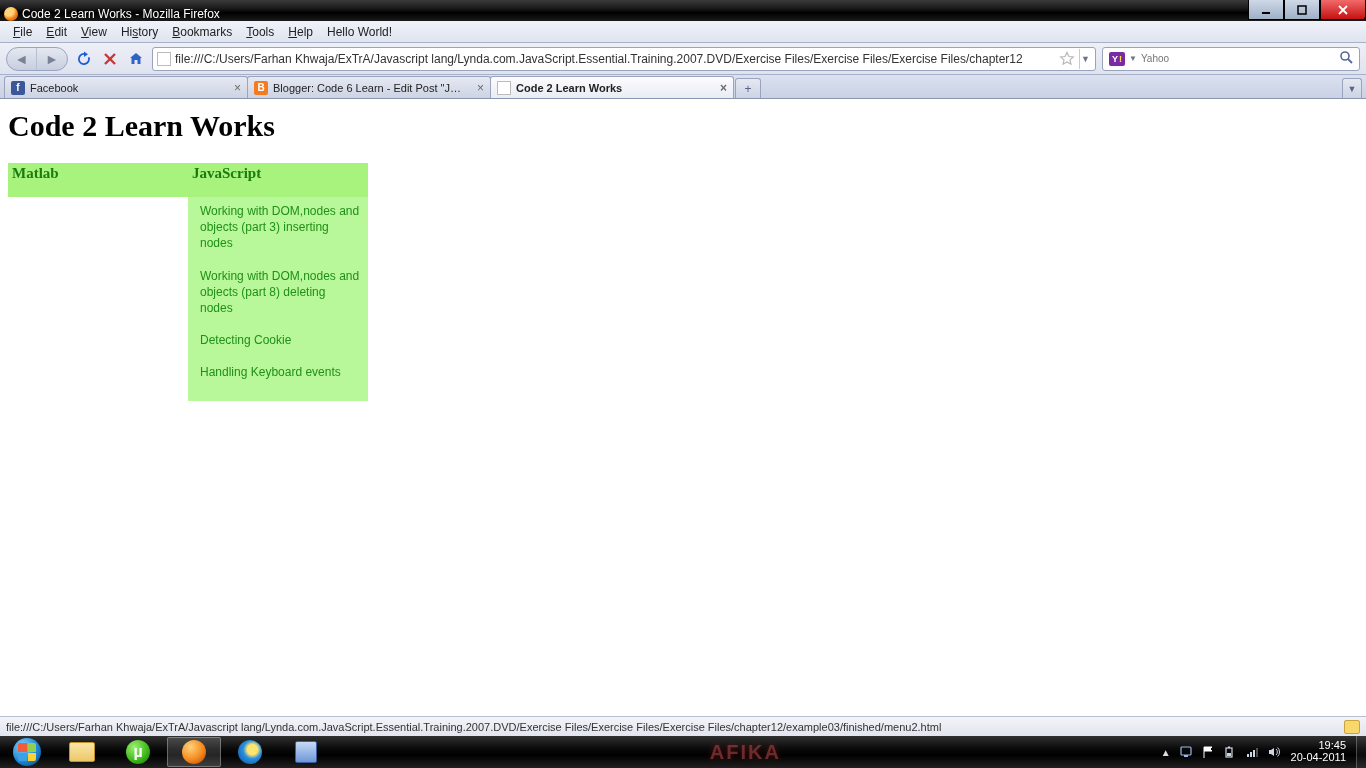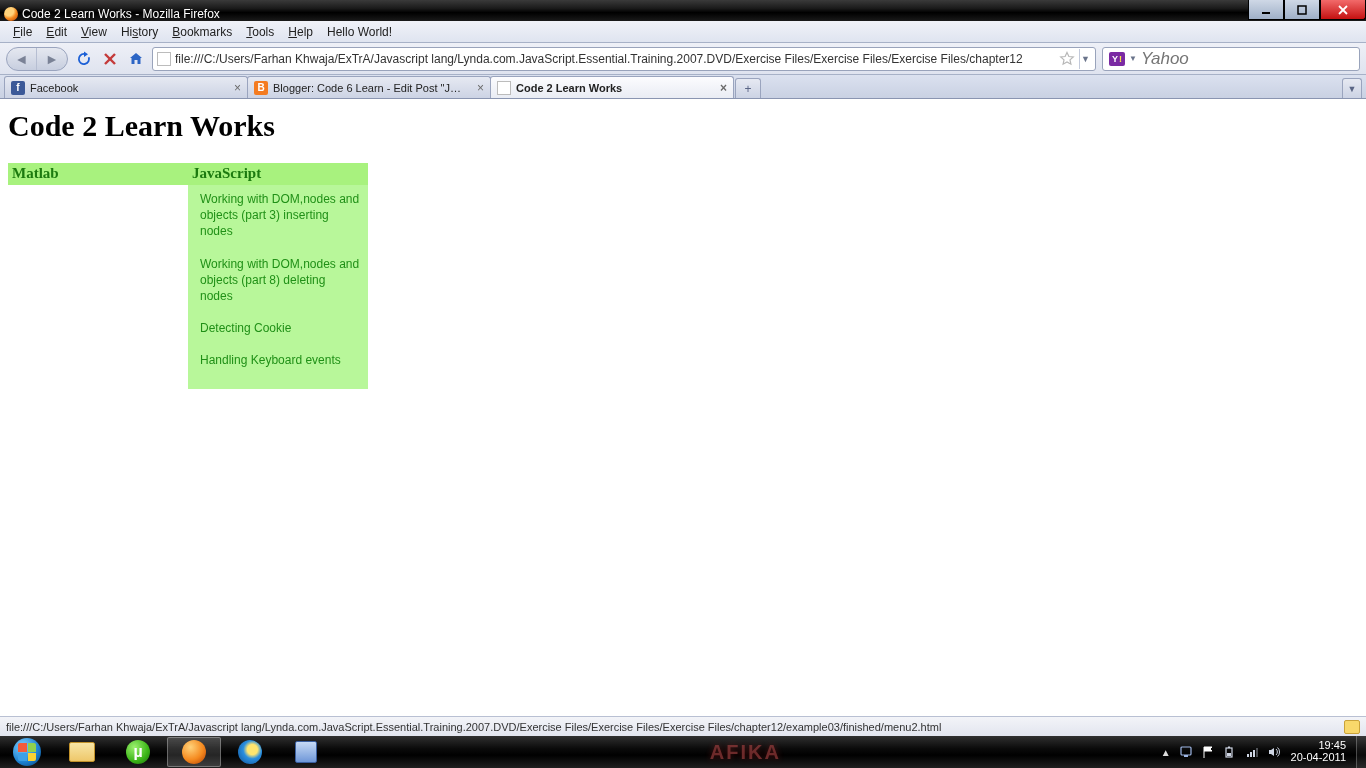--- a/index.html
+++ b/index.html
@@ -34,21 +34,21 @@
 .home { color:#2c65c5; }
 .urlbox { flex:1; height:24px; border:1px solid #99a3bb; border-radius:3px; background:#fff; display:flex; align-items:center; padding:0 4px; gap:4px; }
 .page-icon { width:14px; height:14px; border:1px solid #bcbcbc; background:#fff; flex:none; }
 .url-text { flex:1; font-size:12px; color:#333; white-space:nowrap; overflow:hidden; }
 .star { width:16px; height:16px; color:#b7b7b7; }
 .dd { width:12px; height:20px; display:flex; align-items:center; justify-content:center; color:#6a748b; font-size:9px; border-left:1px solid #c3cadb; }
 .searchwrap { display:flex; align-items:center; height:24px; }
 .searchbox { width:258px; height:24px; border:1px solid #99a3bb; border-radius:3px; background:#fff; display:flex; align-items:center; padding:0 6px; gap:4px; }
 .searchbox .engine { width:16px; height:14px; background:#7a2aa3; color:#fff; font-size:9px; font-weight:bold; border-radius:2px; display:flex; align-items:center; justify-content:center; flex:none;}
 .searchbox .engine::after{content:"!"; color:#f7e24a; margin-left:1px;}
-.searchbox input { flex:1; border:none; outline:none; font-size:17px; font-style:italic; color:#999; background:transparent; }
+.searchbox input { flex:1; border:none; outline:none; font-size:10px; color:#999; background:transparent; }
 .searchbox .mag { color:#5a6897; }
 
 
 .tabstrip { height:24px; background:linear-gradient(#dbe1ef,#c9d1e3); border-bottom:1px solid #8a95b1; display:flex; align-items:flex-end; padding-left:4px; }
 .tab { height:22px; min-width:120px; max-width:250px; display:flex; align-items:center; padding:0 6px; gap:5px; border:1px solid #9aa4be; border-bottom:none; border-radius:3px 3px 0 0; margin-right:-1px; background:linear-gradient(#e6e9f2,#ccd3e4); font-size:11px; color:#222; }
 .tab.active { background:linear-gradient(#fcfcfe,#e9ecf4); font-weight:bold; }
 .tab .favicon { width:14px; height:14px; flex:none; display:flex; align-items:center; justify-content:center; font-size:10px; }
 .fav-fb { background:#3b5998; color:#fff; font-weight:bold; border-radius:2px;}
 .fav-bl { background:#f47b20; color:#fff; font-weight:bold; border-radius:2px;}
 .fav-pg { border:1px solid #bcbcbc; background:#fff; }
@@ -56,21 +56,21 @@
 .tab .tclose { font-size:12px; color:#6b6b6b; font-family:Arial; }
 .newtab { width:26px; height:20px; border:1px solid #9aa4be; border-bottom:none; border-radius:3px 3px 0 0; background:linear-gradient(#e6e9f2,#ccd3e4); display:flex; align-items:center; justify-content:center; color:#5a6585; font-size:12px; margin-left:2px; }
 .tabstrip .spacer { flex:1; }
 .listall { width:20px; height:20px; display:flex; align-items:center; justify-content:center; border:1px solid #9aa4be; border-bottom:none; border-radius:3px 3px 0 0; background:linear-gradient(#e6e9f2,#ccd3e4); color:#5a6585; font-size:9px; margin-right:4px; }
 
 
 .page { position:absolute; top:99px; left:0; right:0; bottom:52px; background:#fff; overflow:auto; padding:10px 8px; }
 .page h1 { font-family: "Times New Roman", serif; font-size:30px; font-weight:bold; color:#000; margin-bottom:20px; }
 .menu { display:flex; align-items:flex-start; }
 .menu-col { width:180px; }
-.menu-head { background:#a8f27e; color:#1c7a0f; font-family:"Times New Roman",serif; font-size:15px; font-weight:bold; padding:2px 4px 3px 4px; }
+.menu-head { background:#a8f27e; color:#1c7a0f; font-family:"Times New Roman",serif; font-size:15px; font-weight:bold; padding:2px 4px 15px 4px; }
 .menu-body { background:#b8f79a; padding:6px 8px 8px 12px; font-size:12px; color:#209017; line-height:1.35; }
 .menu-body .mitem { margin-bottom:16px; cursor:default; }
 .menu-body .mitem:last-child { margin-bottom:12px; }
 
 
 .statusbar { position:absolute; left:0; right:0; bottom:32px; height:20px; background:linear-gradient(#f3f4f8,#e2e5ef); border-top:1px solid #b9c0d3; display:flex; align-items:center; padding:0 6px; font-size:11px; color:#333; }
 .statusbar .stext { flex:1; white-space:nowrap; overflow:hidden; }
 .statusbar .notif { width:16px; height:14px; background:#f8d86b; border:1px solid #c9a23a; border-radius:2px; }
 
 

